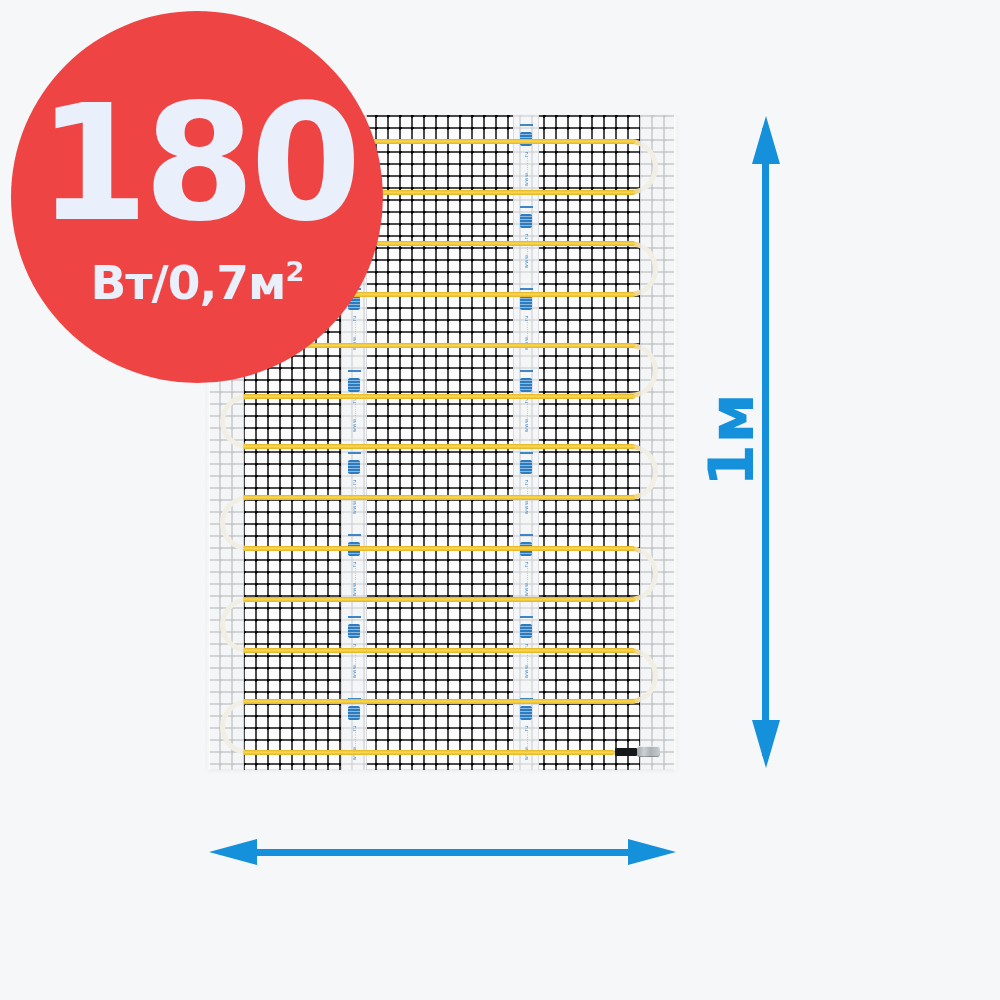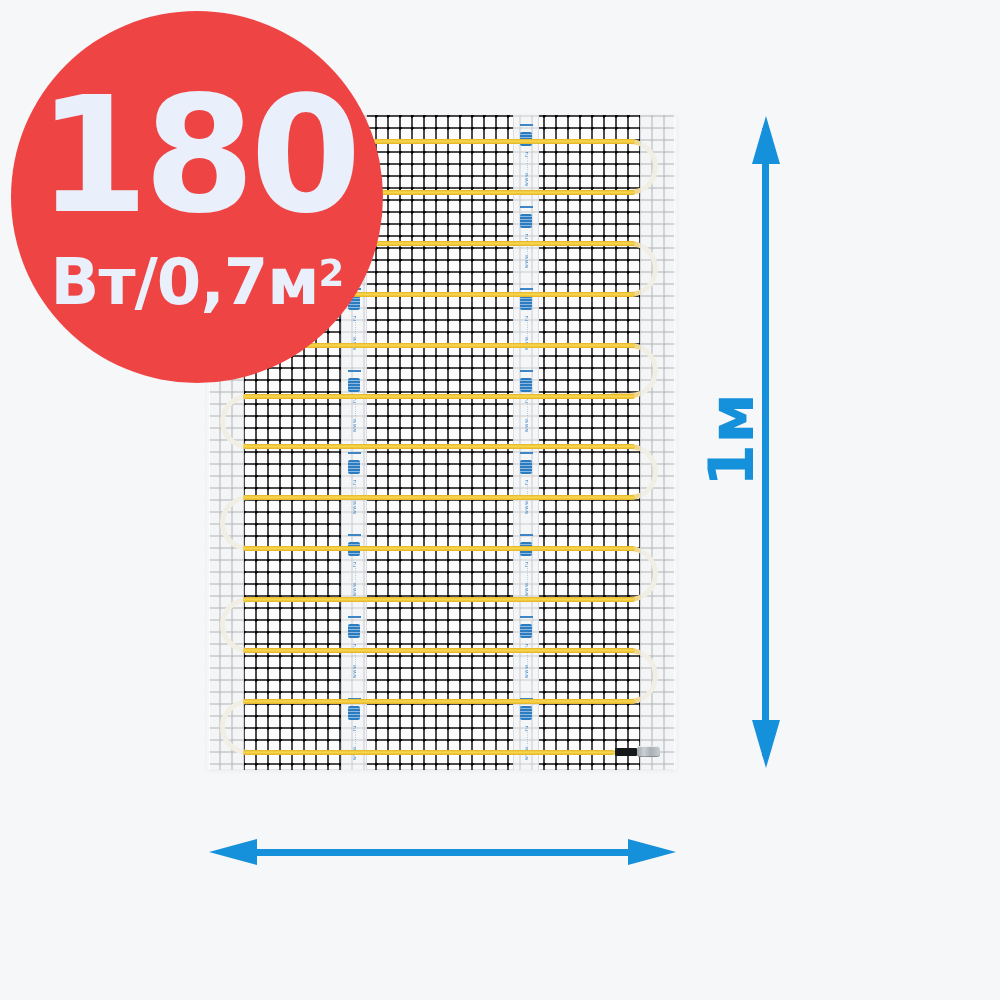--- a/index.html
+++ b/index.html
@@ -35,21 +35,21 @@
      background:linear-gradient(to bottom,#E2B424,#FBD851 45%,#E2B424);}
   .term-sleeve{position:absolute;left:408px;top:633px;width:22px;height:8px;background:#17181A;border-radius:1px;}
   .term-cap{position:absolute;left:430px;top:631px;width:23px;height:11px;border-radius:3px;
      background:linear-gradient(90deg,#9AA3A9,#CBD2D6 30%,#A9B1B7 60%,#C6CDD1);
      box-shadow:inset 0 1px 0 rgba(255,255,255,.7),inset 0 -1px 0 rgba(0,0,0,.25);}
 
   
   .badge{position:absolute;left:11px;top:11px;width:372px;height:372px;border-radius:50%;
      display:flex;flex-direction:column;align-items:center;justify-content:center;}
   .badge-value{font-weight:bold;font-size:160px;line-height:.95;letter-spacing:-5px;}
-  .badge-unit{font-weight:bold;font-size:64px;line-height:1;margin-top:18px;letter-spacing:-1px;}
+  .badge-unit{font-weight:bold;font-size:47px;line-height:1;margin-top:18px;letter-spacing:-1px;}
   .badge-unit sup{font-size:58%;vertical-align:18px;}
 
   
   .dim{position:absolute;}
   .v-shaft{left:762px;top:128px;width:7px;height:628px;}
   .arrowhead{width:0;height:0;position:absolute;}
   .head-up{left:752px;top:116px;border-left:14px solid transparent;border-right:14px solid transparent;border-bottom:48px solid;}
   .head-down{left:752px;top:720px;border-left:14px solid transparent;border-right:14px solid transparent;border-top:48px solid;}
   .h-shaft{left:240px;top:849px;width:405px;height:7px;}
   .head-left{left:209px;top:839px;border-top:13px solid transparent;border-bottom:13px solid transparent;border-right:48px solid;}

